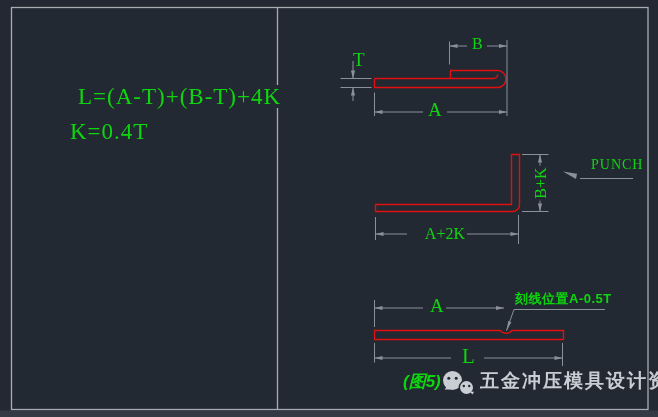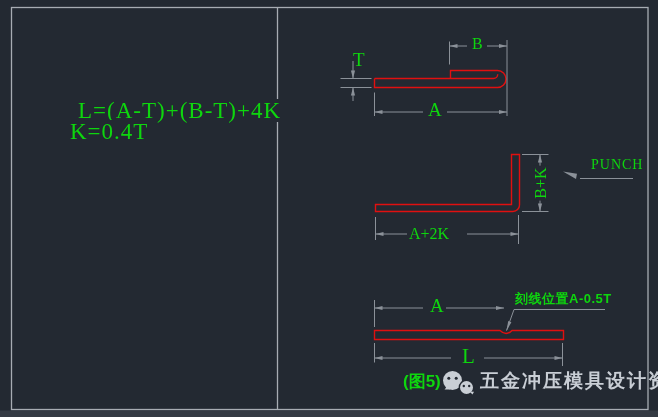--- a/index.html
+++ b/index.html
@@ -30,27 +30,28 @@
   .punch{font-size:14px;letter-spacing:1px;background:transparent;text-align:right;}
   .scribe{
     font-size:13px;font-weight:bold;
     font-family:"Liberation Sans", sans-serif;
     background:transparent;letter-spacing:0.5px;
   }
   .fig{
     font-size:17px;font-weight:bold;
     font-family:"Liberation Sans", sans-serif;
     background:transparent;
+    font-style:italic;
   }
   .watermark{
     color:#c9ced5;font-size:19px;font-weight:bold;
     font-family:"Liberation Sans", sans-serif;
     letter-spacing:2px;background:transparent;
   }
-  .center{text-align:left;}
+  .center{text-align:right;}
 </style>
 </head>
 <body>
 
 <div class="canvas">
 
   <svg class="linework" width="658" height="417" viewBox="0 0 658 417">
 
     <rect x="0" y="410.5" width="658" height="6.5" fill="#343a43"></rect>
 
@@ -136,21 +137,21 @@
       <polygon points="444.5,389.5 448,385.5 450.5,389.5" fill="#c9ced5"></polygon>
       <circle cx="448.8" cy="378.3" r="1.5" fill="#232932"></circle>
       <circle cx="456.2" cy="378.3" r="1.5" fill="#232932"></circle>
       <circle cx="466.5" cy="387.5" r="7.2" fill="#c9ced5" stroke="#232932" stroke-width="1.4"></circle>
       <polygon points="472.5,394.5 469.5,391.5 474,391.8" fill="#c9ced5"></polygon>
       <circle cx="463.8" cy="386" r="1.2" fill="#232932"></circle>
       <circle cx="469.2" cy="386" r="1.2" fill="#232932"></circle>
     </g>
   </svg>
 
-  <span class="txt formula" style="left:76px;top:99px;">L=(A-T)+(B-T)+4K</span>
+  <span class="txt formula" style="left:76px;top:85px;">L=(A-T)+(B-T)+4K</span>
   <span class="txt formula" style="left:68px;top:120px;">K=0.4T</span>
 
   <span class="txt dimlabel" style="left:351px;top:50px;background:transparent;">T</span>
   <span class="txt dimlabel-sm" style="left:470px;top:36px;">B</span>
   <span class="txt dimlabel" style="left:426px;top:100px;">A</span>
 
   <span class="txt dimlabel-sm center" style="left:407px;top:226px;width:56px;">A+2K</span>
   <span class="txt dimlabel-sm rot" style="left:541px;top:183px;">B+K</span>
   <span class="txt punch" style="left:589px;top:158px;">PUNCH</span>
 

